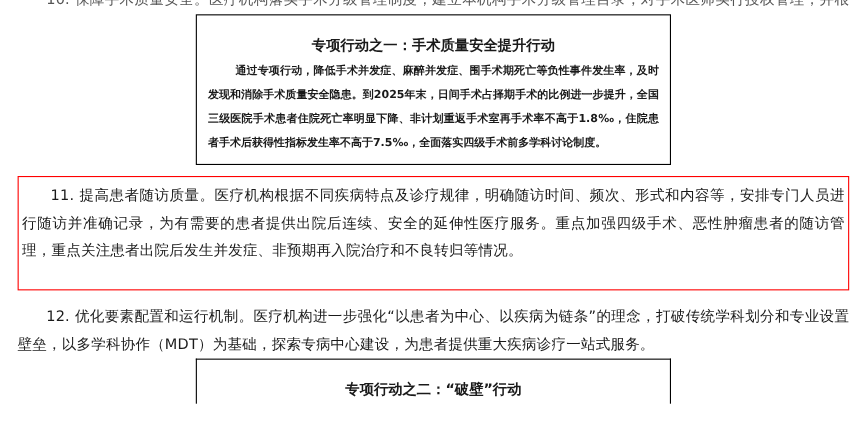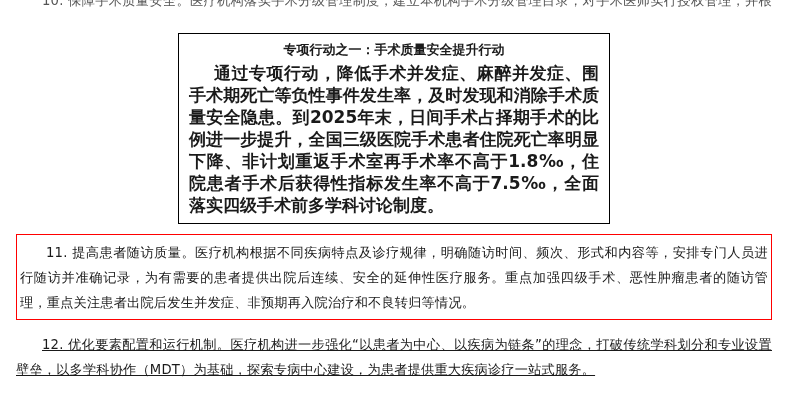--- a/index.html
+++ b/index.html
@@ -39,63 +39,62 @@
     position: relative;
   }
   .cut-top .para {
     position: absolute;
     top: -12px;
     left: 0;
     right: 0;
     color: #555;
   }
   .box {
-    margin: 20px auto 0 auto;
+    margin: 0 auto 0 auto;
     width: 432px;
     border: 1px solid #000;
     box-sizing: border-box;
-    padding: 5px 10px 7px 10px;
+    padding: 17px 10px 7px 10px;
   }
   .box-title {
     font-size: 13px;
     font-weight: bold;
     text-align: center;
     line-height: 22px;
     margin: 0 0 1px 0;
   }
   .box-body {
-    font-size: 17px;
+    font-size: 10px;
     line-height: 22px;
     text-align: justify;
     text-justify: inter-ideograph;
     text-indent: 25px;
     margin: 0;
     font-weight: bold;
   }
   .highlight-wrap {
     position: relative;
     margin: 10px 0 0 0;
-    padding: 6px 4px 5px 4px;
+    padding: 6px 4px 23px 4px;
   }
   .highlight-wrap::before {
     content: "";
     position: absolute;
     left: 0;
     right: 0;
     top: 0;
     bottom: 0;
     border: 1.6px solid #ff0000;
     pointer-events: none;
   }
   .highlight-wrap .para {
     position: relative;
   }
   .section {
     margin-top: 12px;
-    text-decoration: underline;
   }
   .box.clipped {
     border-bottom: none;
     padding-bottom: 0;
     overflow: hidden;
   }
 </style>
 </head>
 <body>
 

